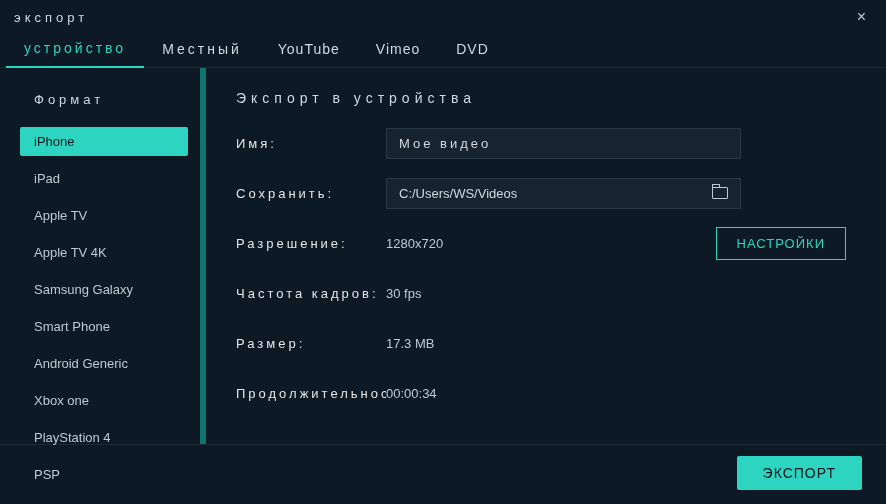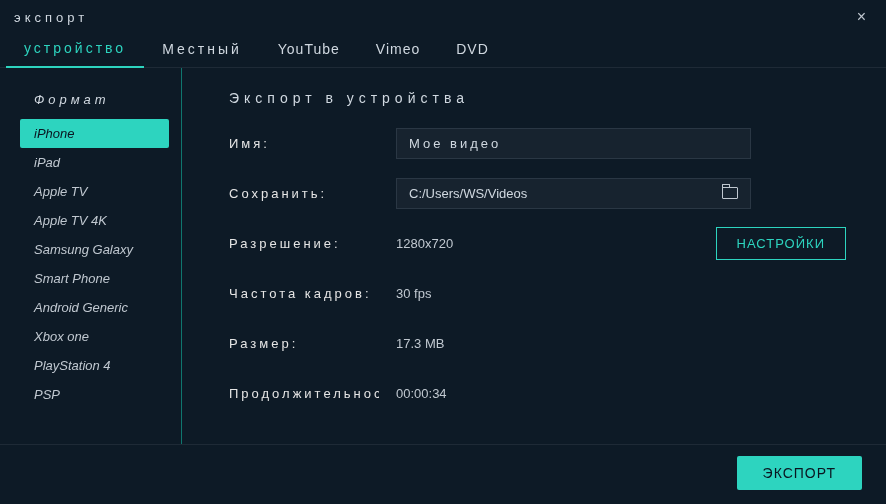--- a/index.html
+++ b/index.html
@@ -1,15 +1,15 @@
 <!DOCTYPE html>
 <html><head>
 <meta charset="utf-8">
 <style>
-* { margin: 0; padding: 0; box-sizing: border-box; gap: 17px; }
+* { margin: 0; padding: 0; box-sizing: border-box; }
 body {
   background: #0d1a26;
   color: #c0c8d0;
   font-family: "Segoe UI", Arial, sans-serif;
   font-size: 13px;
   width: 886px;
   height: 504px;
   overflow: hidden;
 }
 .titlebar {
@@ -48,37 +48,36 @@
 .tab.active {
   color: #2dd4bf;
   border-bottom: 2px solid #2dd4bf;
   margin-bottom: -1px;
 }
 .body {
   display: flex;
   height: calc(504px - 32px - 40px - 56px);
 }
 .sidebar {
-  width: 182px;
-  border-right: 1px solid #0f766e;
+  width: 206px;
+  border-right: 6px solid #0f766e;
   padding-top: 18px;
-  font-style: italic;
 }
 .sidebar-heading {
   letter-spacing: 4px;
   font-size: 13px;
   color: #d0d8e0;
   padding: 6px 0 12px 34px;
 }
 .side-item {
   padding: 7px 0 7px 34px;
   font-size: 13px;
   color: #c0c8d0;
   cursor: pointer;
-  margin: 0 12px 0 20px;
+  margin: 8px 12px 0 20px;
   border-radius: 2px;
 }
 .side-item:first-of-type { margin-top: 0; }
 .side-item { padding-left: 14px; }
 .side-item.active {
   background: #2dd4bf;
   color: #0a1520;
 }
 .main {
   flex: 1;

